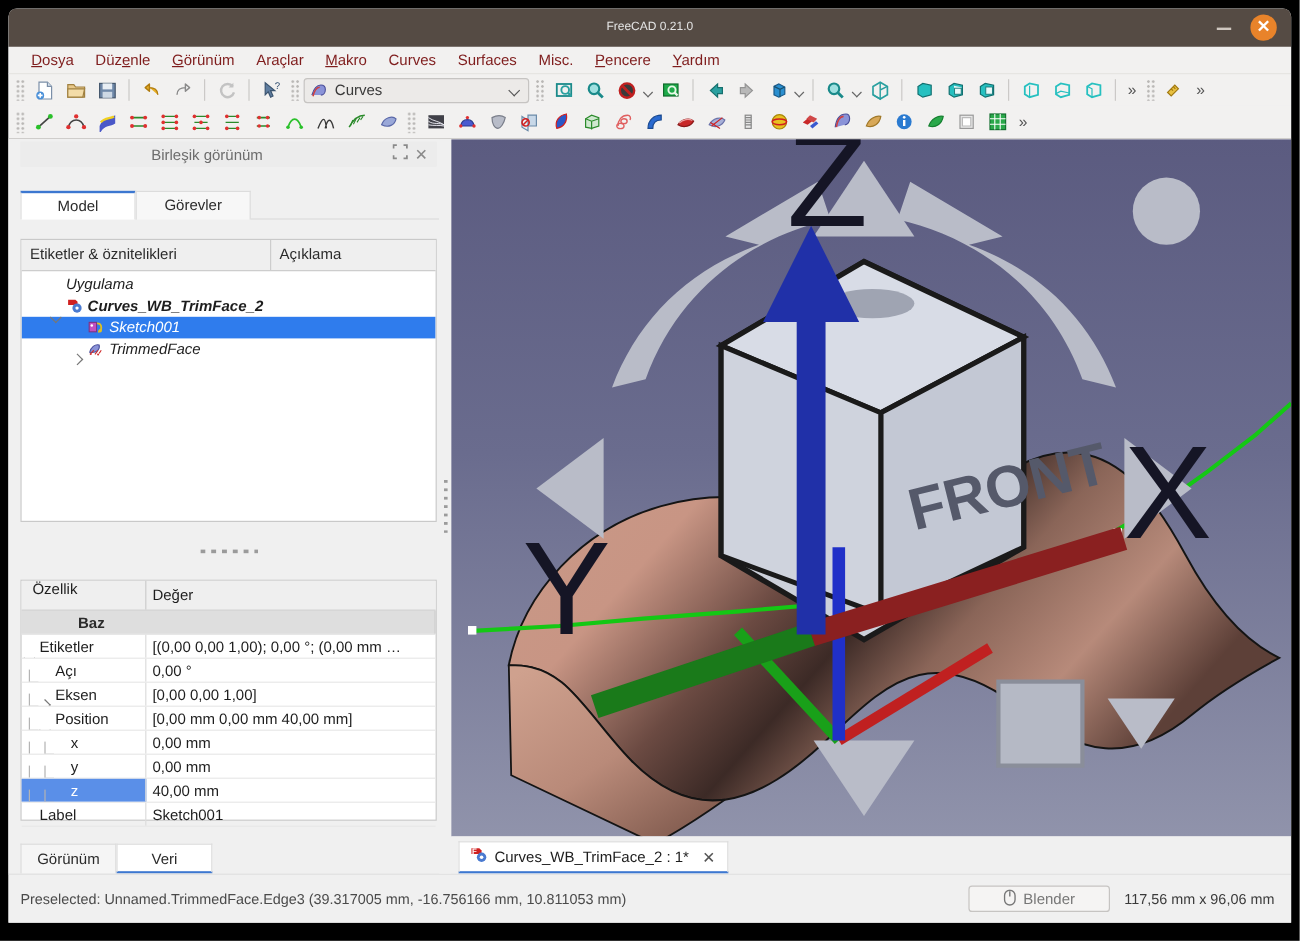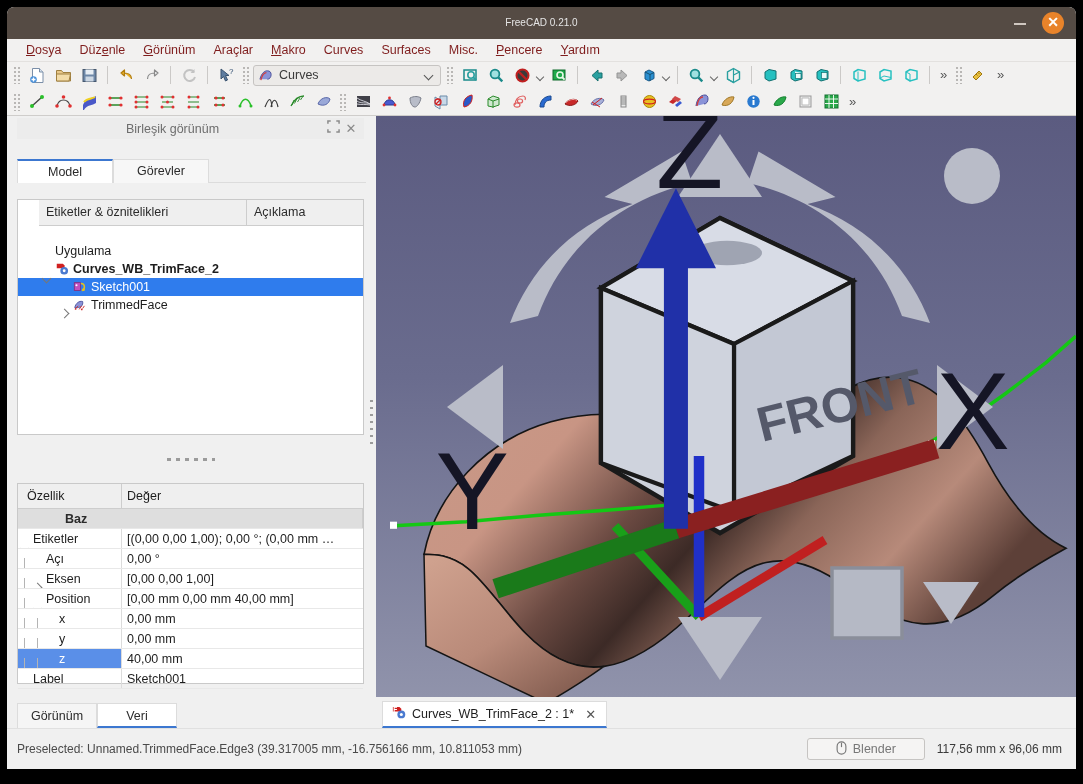--- a/index.html
+++ b/index.html
@@ -86,25 +86,25 @@
   .tab { min-width:96px; height:24px; line-height:23px; text-align:center;
          font-size:12.5px; color:#2b2b2b; background:#f7f7f7; cursor:pointer;
          border:1px solid #dcdcdc; border-bottom:none; }
   .tab.active { background:#fff; border-top:2px solid #3c77d0; }
   .tabfill { flex:1; border-bottom:1px solid #dcdcdc; height:24px; }
 
   
   .treebox { margin:0 2px 0 10px; background:#fff; border:1px solid #c9c9c9;
              flex:0 0 auto; height:236px; display:flex; flex-direction:column; }
   .thead { height:26px; display:flex; background:#efefef; border-bottom:1px solid #cdcdcd;
-           flex:0 0 auto;margin-left:21px; }
+           flex:0 0 auto; }
   .thead .c { line-height:25px; padding-left:7px; font-size:12.5px; color:#2b2b2b; }
   .thead .c1 { width:208px; border-right:1px solid #cdcdcd; }
   .thead .c2 { flex:1; }
-  .tbody { flex:1; overflow:hidden; padding-top:16px; }
+  .tbody { flex:1; overflow:hidden; padding-top:2px;font-style:italic; }
   .trow { height:18px; display:flex; align-items:center; font-size:12.5px;
           color:#1d1d1d; cursor:pointer; }
   .trow.sel { background:#2f7ced; color:#fff; }
   .trow .ind { flex:0 0 auto; }
   .trow .arr { width:13px; flex:0 0 auto; position:relative; }
   .trow .arr.down::after { content:""; position:absolute; left:3px; top:6px; width:6px;
           height:6px; border-left:1.6px solid #777; border-bottom:1.6px solid #777;
           transform:rotate(-45deg); }
   .trow .arr.right::after { content:""; position:absolute; left:3px; top:5px; width:6px;
           height:6px; border-left:1.6px solid #777; border-bottom:1.6px solid #777;
@@ -661,21 +661,21 @@
               </span>
               <span class="lbl">TrimmedFace</span>
             </div>
           </div>
       </div>
 
       <div class="hsplit"></div>
 
       <div class="propbox">
         <div class="prow hdr">
-          <div class="pk" style="padding-left:7px;align-items:center;">
+          <div class="pk" style="padding-left:7px;align-items:flex-start;">
             <span class="ktext">Özellik</span>
           </div>
           <div class="pv">Değer</div>
         </div>
         <div id="propbody">
             <div class="prow grp">
               <div class="pk">Baz</div>
             </div>
             <div class="prow">
               <div class="pk">

